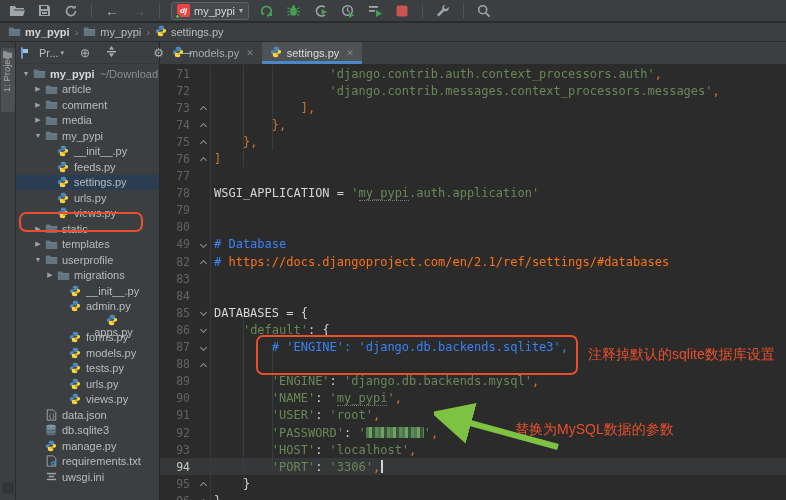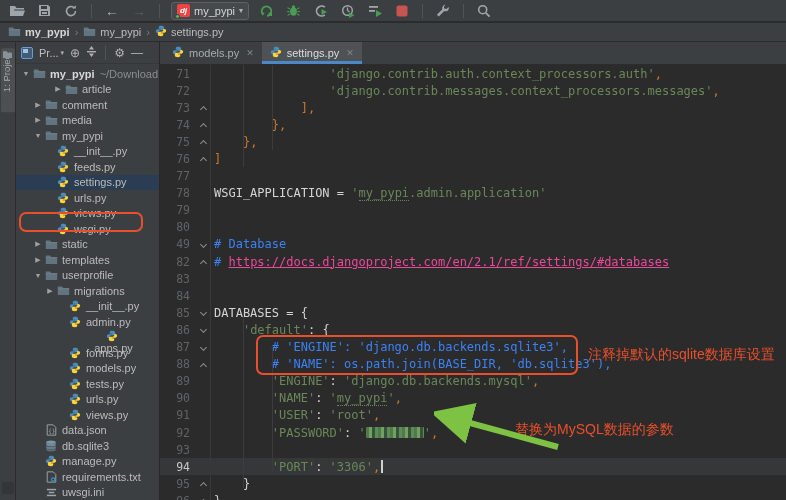--- a/index.html
+++ b/index.html
@@ -41,21 +41,21 @@
     background:#4C5052; border-radius:2px;
     writing-mode:vertical-rl; transform:rotate(180deg);
     color:#a7aaac; font-size:9.5px; text-align:center; }
   #stripe-folder { position:absolute; top:8px; left:3px; width:9px; height:8px; background:#8a9299;
     clip-path:polygon(0 15%,40% 15%,55% 35%,100% 35%,100% 100%,0 100%); }
   #stripe-bottom { position:absolute; bottom:6px; left:2px; width:12px; height:12px; background:#333638; border-radius:2px; }
 
   
   #project { width:144px; background:#3C3F41; border-right:1px solid #282828;
     display:flex; flex-direction:column; position:relative; }
-  #project-header { height:22px; display:flex; align-items:center; gap:6px; padding-left:5px;
+  #project-header { height:22px; display:flex; align-items:center; gap:16px; padding-left:5px;
     border-bottom:1px solid #353738; flex:none; }
   #project-header .ph-title { color:#bcbec0; font-size:11px; display:flex; align-items:center; gap:2px;}
   #project-header .ph-arr { font-size:7px; color:#AFB1B3; }
   .ph-ic { color:#AFB1B3; font-size:12px; line-height:12px; }
   #proj-view-icon { width:12px; height:12px; border:1px solid #6B9BD2; border-radius:2px;
     background:#415C77; position:relative; }
   #proj-view-icon::after { content:""; position:absolute; left:1px; top:1px; width:5px; height:4px; background:#9CC2E8; }
 
   #tree { flex:1; overflow:hidden; position:relative; padding-top:2px; }
   .trow { height:15.5px; display:flex; align-items:center; font-size:11px; color:#BBBBBB; white-space:nowrap; position:relative; }
@@ -85,21 +85,21 @@
     border-right:1px solid #37393B; }
   .fold { position:absolute; left:3px; top:6px; width:6px; height:6px; }
   .fold::before { content:""; display:block; width:4px; height:4px;
     border:solid #8a8d90; border-width:0 1.4px 1.4px 0; transform:rotate(45deg); }
   .fold.up::before { transform:rotate(-135deg); margin-top:2px; }
   .crow pre { margin:0; padding-left:3px; font:inherit; white-space:pre; }
   .sp-p { color:#A9B7C6; }
   .sp-s { color:#6A8759; }
   .sp-su { color:#6A8759; border-bottom:1px dotted #69806b; }
   .sp-c { color:#3b82f6; }
-  .sp-lk { color:#ec4899; text-decoration:underline; }
+  .sp-lk { color:#f97316; }
   .sp-b { color:#CC7832; }
   .sp-w { color:#D4D4D4; }
   .sp-m { display:inline-block; width:58px; height:11px; vertical-align:-1px; border-radius:1px;
     background:repeating-linear-gradient(90deg,#4e7a4e 0 3px,#71a060 3px 6px,#39523c 6px 9px,#5d8b57 9px 12px);
     filter:blur(.7px); }
   .caret { display:inline-block; width:1.5px; height:13px; background:#d0d0d0; vertical-align:-2px; margin-left:1px; }
   .indent-guide { position:absolute; width:1px; background:#3a3d3f; }
 
   
   .ann-box { position:absolute; border:2.5px solid #E94F2C; border-radius:7px; pointer-events:none; }
@@ -262,48 +262,48 @@
             <span class="arrow">▼</span>
             <span class="ticon">
               <svg width="13" height="11" viewBox="0 0 16 13">
                 <path fill="#617480" d="M1 1.5h5.2L7.8 3.5H15V12H1z"></path>
                 <path fill="#71848f" d="M1 4h14v1H1z"></path>
               </svg>
             </span>
             <span class="tlabel">my_pypi</span>
             <span class="tsuffix">~/Download</span>
           </div>
-          <div class="trow" style=" margin-left: 36px;">
-            <span class="arrow">▶</span>
-            <span class="ticon">
-              <svg width="13" height="11" viewBox="0 0 16 13">
-                <path fill="#617480" d="M1 1.5h5.2L7.8 3.5H15V12H1z"></path>
-                <path fill="#71848f" d="M1 4h14v1H1z"></path>
-              </svg>
-            </span>
-            <span class="tlabel">article</span>
-          </div>
           <div class="trow" style="padding-left: 16px;">
             <span class="arrow">▶</span>
             <span class="ticon">
               <svg width="13" height="11" viewBox="0 0 16 13">
                 <path fill="#617480" d="M1 1.5h5.2L7.8 3.5H15V12H1z"></path>
                 <path fill="#71848f" d="M1 4h14v1H1z"></path>
               </svg>
             </span>
-            <span class="tlabel">comment</span>
+            <span class="tlabel">article</span>
           </div>
           <div class="trow" style="padding-left: 16px;">
             <span class="arrow">▶</span>
             <span class="ticon">
               <svg width="13" height="11" viewBox="0 0 16 13">
                 <path fill="#617480" d="M1 1.5h5.2L7.8 3.5H15V12H1z"></path>
                 <path fill="#71848f" d="M1 4h14v1H1z"></path>
               </svg>
             </span>
+            <span class="tlabel">comment</span>
+          </div>
+          <div class="trow" style="padding-left: 16px;">
+            <span class="arrow">▶</span>
+            <span class="ticon">
+              <svg width="13" height="11" viewBox="0 0 16 13">
+                <path fill="#617480" d="M1 1.5h5.2L7.8 3.5H15V12H1z"></path>
+                <path fill="#71848f" d="M1 4h14v1H1z"></path>
+              </svg>
+            </span>
             <span class="tlabel">media</span>
           </div>
           <div class="trow" style="padding-left: 16px;">
             <span class="arrow">▼</span>
             <span class="ticon">
               <svg width="13" height="11" viewBox="0 0 16 13">
                 <path fill="#617480" d="M1 1.5h5.2L7.8 3.5H15V12H1z"></path>
                 <path fill="#71848f" d="M1 4h14v1H1z"></path>
               </svg>
             </span>
@@ -346,29 +346,20 @@
             <span class="tlabel">urls.py</span>
           </div>
           <div class="trow" style="padding-left: 40px;">
             <span class="ticon">
               <svg width="12" height="12" viewBox="0 0 16 16">
                 <path fill="#4B8BBE" d="M8 1C5.9 1 5 1.9 5 3.2V5h3.2v.8H3.6C2.1 5.8 1.2 6.8 1.2 8.3S2.1 10.8 3.6 10.8H5V9.2C5 8 6 7 7.2 7h3.2c1.1 0 1.8-.8 1.8-1.9V3.2C12.2 1.9 10.5 1 8 1z"></path>
                 <path fill="#FFD43B" d="M8 15c2.1 0 3-.9 3-2.2V11H7.8v-.8h4.6c1.5 0 2.4-1 2.4-2.5S13.9 5.2 12.4 5.2H11v1.6C11 8 10 9 8.8 9H5.6c-1.1 0-1.8.8-1.8 1.9v1.9C3.8 14.1 5.5 15 8 15z"></path>
               </svg>
             </span>
             <span class="tlabel">views.py</span>
-          </div>
-          <div class="trow" style="padding-left: 40px;">
-            <span class="ticon">
-              <svg width="12" height="12" viewBox="0 0 16 16">
-                <path fill="#4B8BBE" d="M8 1C5.9 1 5 1.9 5 3.2V5h3.2v.8H3.6C2.1 5.8 1.2 6.8 1.2 8.3S2.1 10.8 3.6 10.8H5V9.2C5 8 6 7 7.2 7h3.2c1.1 0 1.8-.8 1.8-1.9V3.2C12.2 1.9 10.5 1 8 1z"></path>
-                <path fill="#FFD43B" d="M8 15c2.1 0 3-.9 3-2.2V11H7.8v-.8h4.6c1.5 0 2.4-1 2.4-2.5S13.9 5.2 12.4 5.2H11v1.6C11 8 10 9 8.8 9H5.6c-1.1 0-1.8.8-1.8 1.9v1.9C3.8 14.1 5.5 15 8 15z"></path>
-              </svg>
-            </span>
-            <span class="tlabel">wsgi.py</span>
           </div>
           <div class="trow" style="padding-left: 16px;">
             <span class="arrow">▶</span>
             <span class="ticon">
               <svg width="13" height="11" viewBox="0 0 16 13">
                 <path fill="#617480" d="M1 1.5h5.2L7.8 3.5H15V12H1z"></path>
                 <path fill="#71848f" d="M1 4h14v1H1z"></path>
               </svg>
             </span>
             <span class="tlabel">static</span>
@@ -588,21 +579,21 @@
             <pre><span class="sp-b">]</span></pre>
           </div>
           <div class="crow">
             <span class="ln">77</span>
             <span class="foldc"></span>
             <pre></pre>
           </div>
           <div class="crow">
             <span class="ln">78</span>
             <span class="foldc"></span>
-            <pre><span class="sp-w">WSGI_APPLICATION = </span><span class="sp-s">'</span><span class="sp-su">my_pypi</span><span class="sp-s">.admin.application'</span></pre>
+            <pre><span class="sp-w">WSGI_APPLICATION = </span><span class="sp-s">'</span><span class="sp-su">my_pypi</span><span class="sp-s">.auth.application'</span></pre>
           </div>
           <div class="crow">
             <span class="ln">79</span>
             <span class="foldc"></span>
             <pre></pre>
           </div>
           <div class="crow">
             <span class="ln">80</span>
             <span class="foldc"></span>
             <pre></pre>
@@ -650,21 +641,21 @@
             <span class="foldc">
               <span class="fold down"></span>
             </span>
             <pre><span class="sp-p">        </span><span class="sp-c"># 'ENGINE': 'django.db.backends.sqlite3',</span></pre>
           </div>
           <div class="crow">
             <span class="ln">88</span>
             <span class="foldc">
               <span class="fold up"></span>
             </span>
-            <pre><span class="sp-p">        </span><span class="sp-c"># 'NAME': os.path.join(BASE_DIR, 'db.sqlite3'),</span></pre>
+            <pre><span class="sp-p">        </span></pre>
           </div>
           <div class="crow">
             <span class="ln">89</span>
             <span class="foldc"></span>
             <pre><span class="sp-p">        </span><span class="sp-s">'ENGINE'</span><span class="sp-w">: </span><span class="sp-s">'django.db.backends.mysql'</span><span class="sp-b">,</span></pre>
           </div>
           <div class="crow">
             <span class="ln">90</span>
             <span class="foldc"></span>
             <pre><span class="sp-p">        </span><span class="sp-s">'NAME'</span><span class="sp-w">: </span><span class="sp-s">'</span><span class="sp-su">my_pypi</span><span class="sp-s">'</span><span class="sp-b">,</span></pre>
@@ -675,20 +666,21 @@
             <pre><span class="sp-p">        </span><span class="sp-s">'USER'</span><span class="sp-w">: </span><span class="sp-s">'root'</span><span class="sp-b">,</span></pre>
           </div>
           <div class="crow">
             <span class="ln">92</span>
             <span class="foldc"></span>
             <pre><span class="sp-p">        </span><span class="sp-s">'PASSWORD'</span><span class="sp-w">: </span><span class="sp-s">'</span><span class="sp-m" title="(blurred)"></span><span class="sp-s">'</span><span class="sp-b">,</span></pre>
           </div>
           <div class="crow">
             <span class="ln">93</span>
             <span class="foldc"></span>
+            <pre><span class="sp-p">        </span><span class="sp-s">'HOST'</span><span class="sp-w">: </span><span class="sp-s">'localhost'</span><span class="sp-b">,</span></pre>
           </div>
           <div class="crow cur">
             <span class="ln">94</span>
             <span class="foldc"></span>
             <pre><span class="sp-p">        </span><span class="sp-s">'PORT'</span><span class="sp-w">: </span><span class="sp-s">'3306'</span><span class="sp-b">,</span><span class="caret"></span></pre>
           </div>
           <div class="crow">
             <span class="ln">95</span>
             <span class="foldc">
               <span class="fold up"></span>

